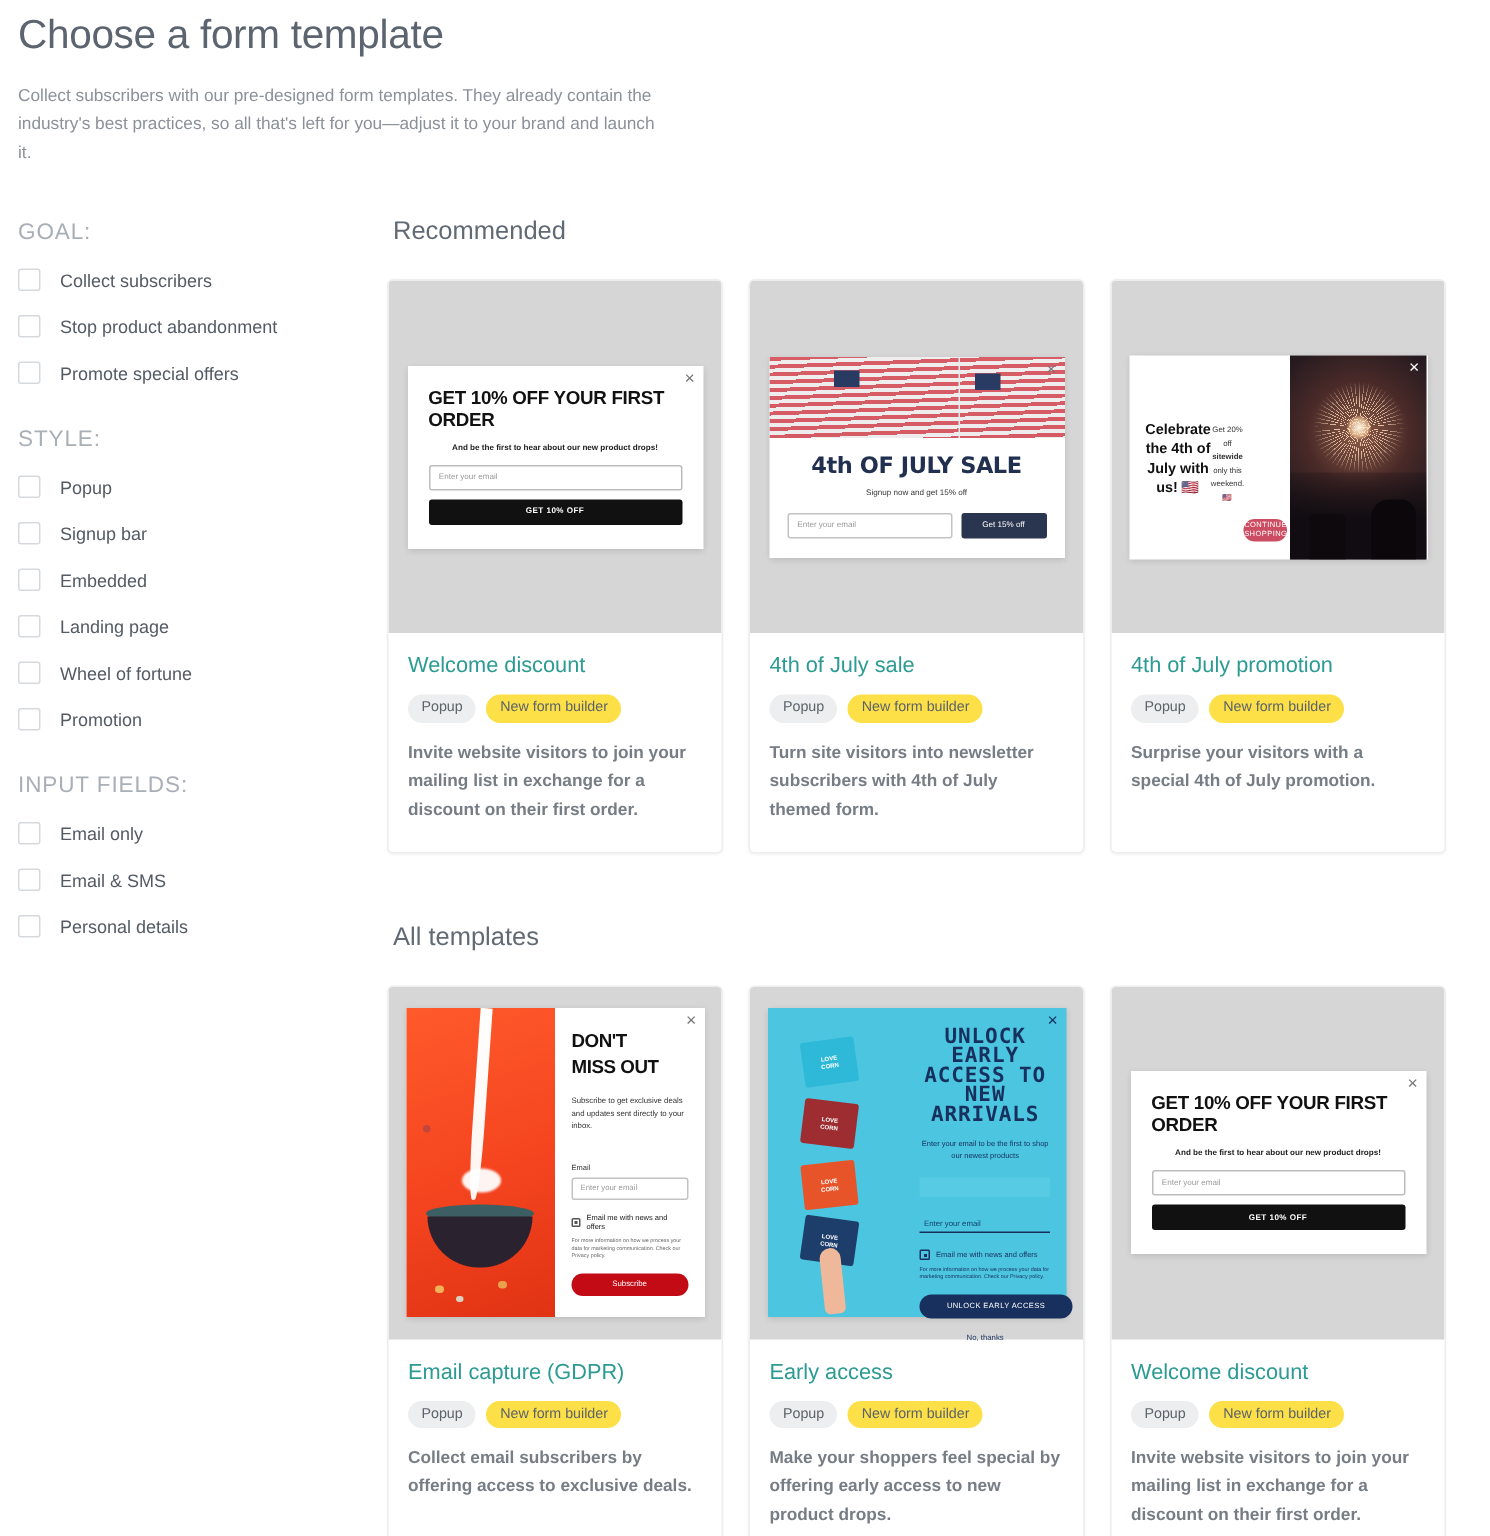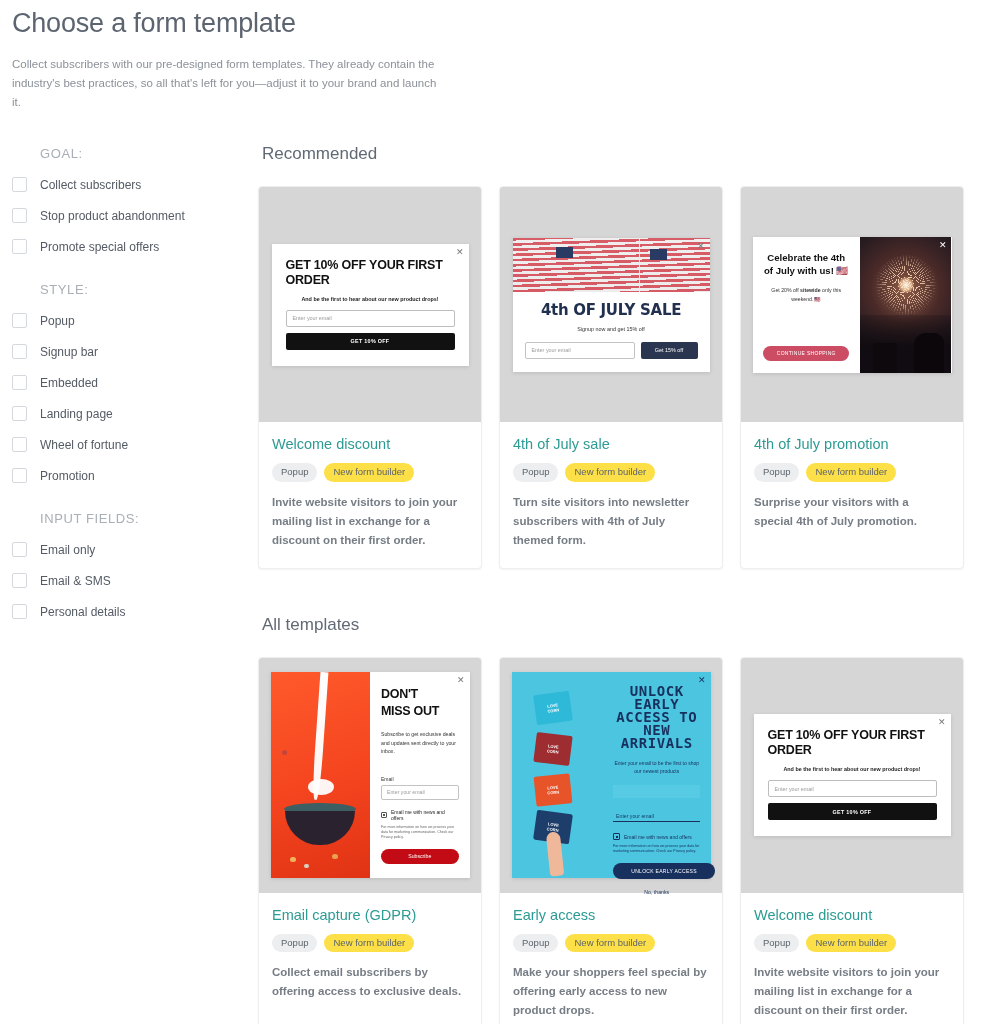--- a/index.html
+++ b/index.html
@@ -23,22 +23,22 @@
   }
 
   
   .body-wrap { display: flex; margin-top: 32px; }
   .sidebar { width: 246px; flex: 0 0 246px; padding-top: 2px; }
   .content { flex: 1 1 auto; }
 
   
   .filter-group { margin-bottom: 8px; }
   .filter-heading {
-    font-size: 13px; letter-spacing: .6px; color: #a9afb6;
-    text-transform: uppercase; margin-bottom: 8px; margin-left: 28px;
+    font-size: 15px; letter-spacing: .6px; color: #a9afb6;
+    text-transform: uppercase; margin-bottom: 8px;
   }
   .filter-row {
     display: flex; align-items: center; height: 31px; cursor: pointer;
   }
   .cb {
     width: 15px; height: 15px; border: 1px solid #d5d9dd;
     border-radius: 2px; background: #fff; flex: 0 0 15px;
   }
   .filter-label {
     margin-left: 13px; font-size: 12px; color: #545b64; line-height: 1;
@@ -136,21 +136,21 @@
   .popB .btn {
     width: 57px; height: 17px; background: #2a3550; border-radius: 2px;
     display: flex; align-items: center; justify-content: center;
     font-size: 5.4px; color: #fff;
   }
 
   
   .popC { width: 199px; display: flex; height: 136px; }
   .popC .left {
     width: 54%; padding: 14px 11px 12px; display: flex;
-    flex-direction: column; align-items: center;
+    flex-direction: row; align-items: center;
   }
   .popC .h {
     font-size: 9.6px; font-weight: 800; color: #111; text-align: center; line-height: 13px;
   }
   .popC .sub {
     font-size: 5.2px; color: #333; text-align: center; margin-top: 9px; line-height: 9px;
   }
   .popC .sub b { font-weight: 800; }
   .popC .btn {
     margin-top: auto; width: 86px; height: 15px; background: #cc4d63;

